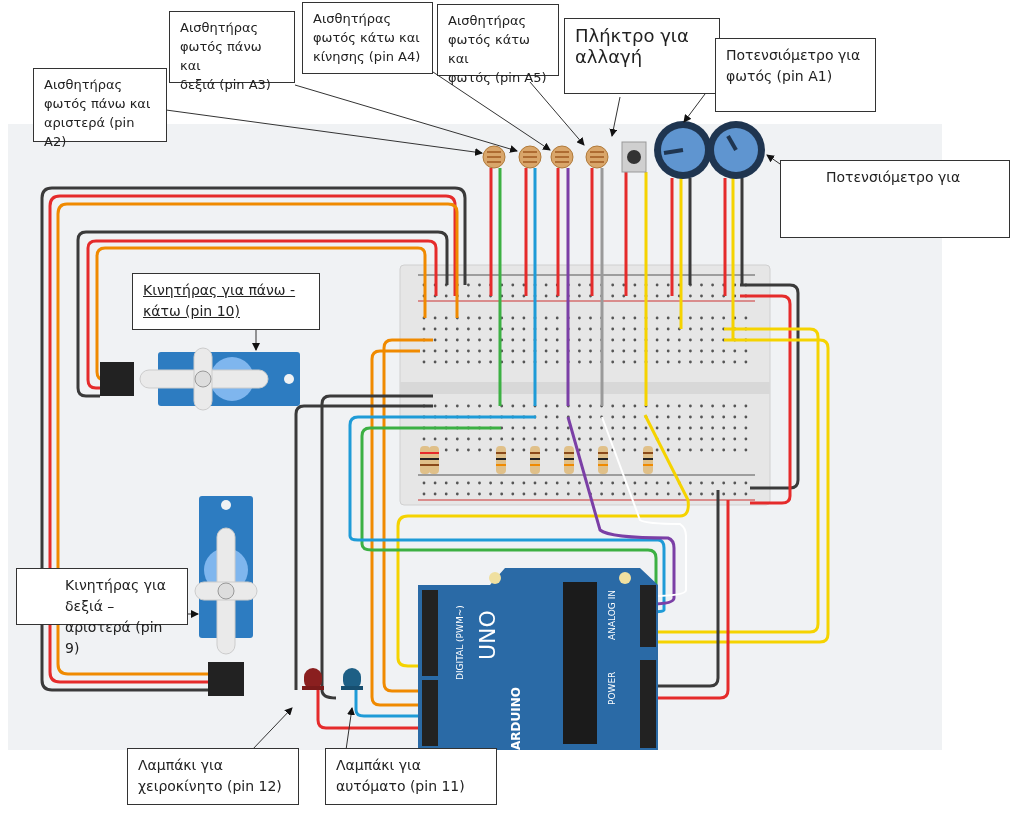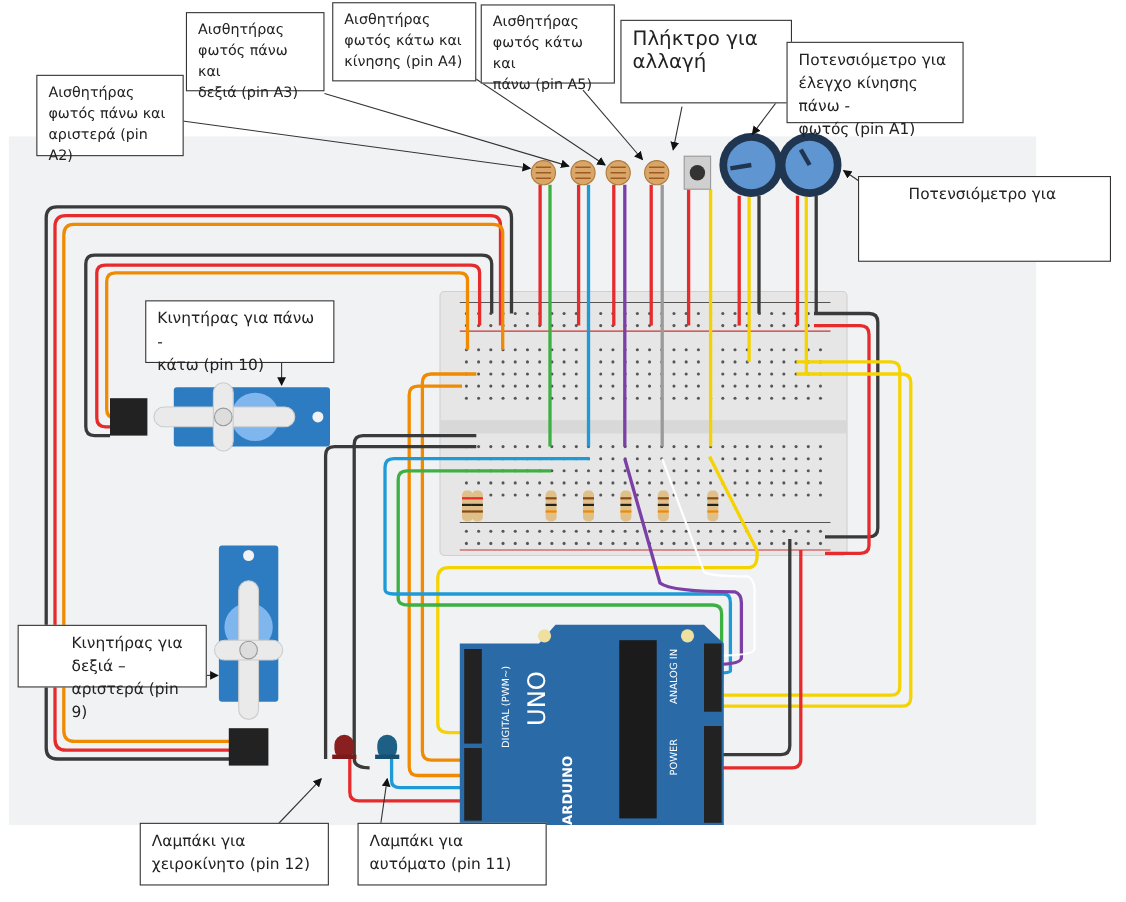--- a/index.html
+++ b/index.html
@@ -628,35 +628,34 @@
   <span>δεξιά (pin A3)</span>
 </div>
 <div class="callout" style="left:302px;top:2px;width:131px;height:72px;">
   <span>Αισθητήρας</span>
   <span>φωτός κάτω και</span>
   <span>κίνησης (pin A4)</span>
 </div>
 <div class="callout" style="left:437px;top:4px;width:122px;height:72px;">
   <span>Αισθητήρας</span>
   <span>φωτός κάτω και</span>
-  <span>πάνω (pin A5)</span>
+  <span>φωτός (pin A5)</span>
 </div>
 <div class="callout" style="left:564px;top:18px;width:156px;height:76px;font-size:18px;line-height:21px;">
   <span>Πλήκτρο για</span>
   <span>αλλαγή</span>
 </div>
 <div class="callout" style="left:715px;top:38px;width:161px;height:74px;font-size:14px;line-height:21px;">
   <span>Ποτενσιόμετρο για</span>
-  <span>έλεγχο κίνησης πάνω -</span>
   <span>φωτός (pin A1)</span>
 </div>
 <div class="callout" style="left:780px;top:160px;width:230px;height:78px;font-size:14px;line-height:21px;padding-left:45px;">
   <span>Ποτενσιόμετρο για</span>
 </div>
-<div class="callout" style="left:132px;top:273px;width:172px;height:57px;font-size:14px;line-height:21px;">
+<div class="callout" style="left:132px;top:273px;width:188px;height:57px;font-size:14px;line-height:21px;text-decoration:underline;">
   <span>Κινητήρας για πάνω -</span>
   <span>κάτω (pin 10)</span>
 </div>
 <div class="callout" style="left:16px;top:568px;width:172px;height:57px;font-size:14px;line-height:21px;padding-left:48px;">
   <span>Κινητήρας για δεξιά –</span>
   <span>αριστερά (pin 9)</span>
 </div>
 <div class="callout" style="left:127px;top:748px;width:172px;height:57px;font-size:14px;line-height:21px;">
   <span>Λαμπάκι για</span>
   <span>χειροκίνητο (pin 12)</span>

